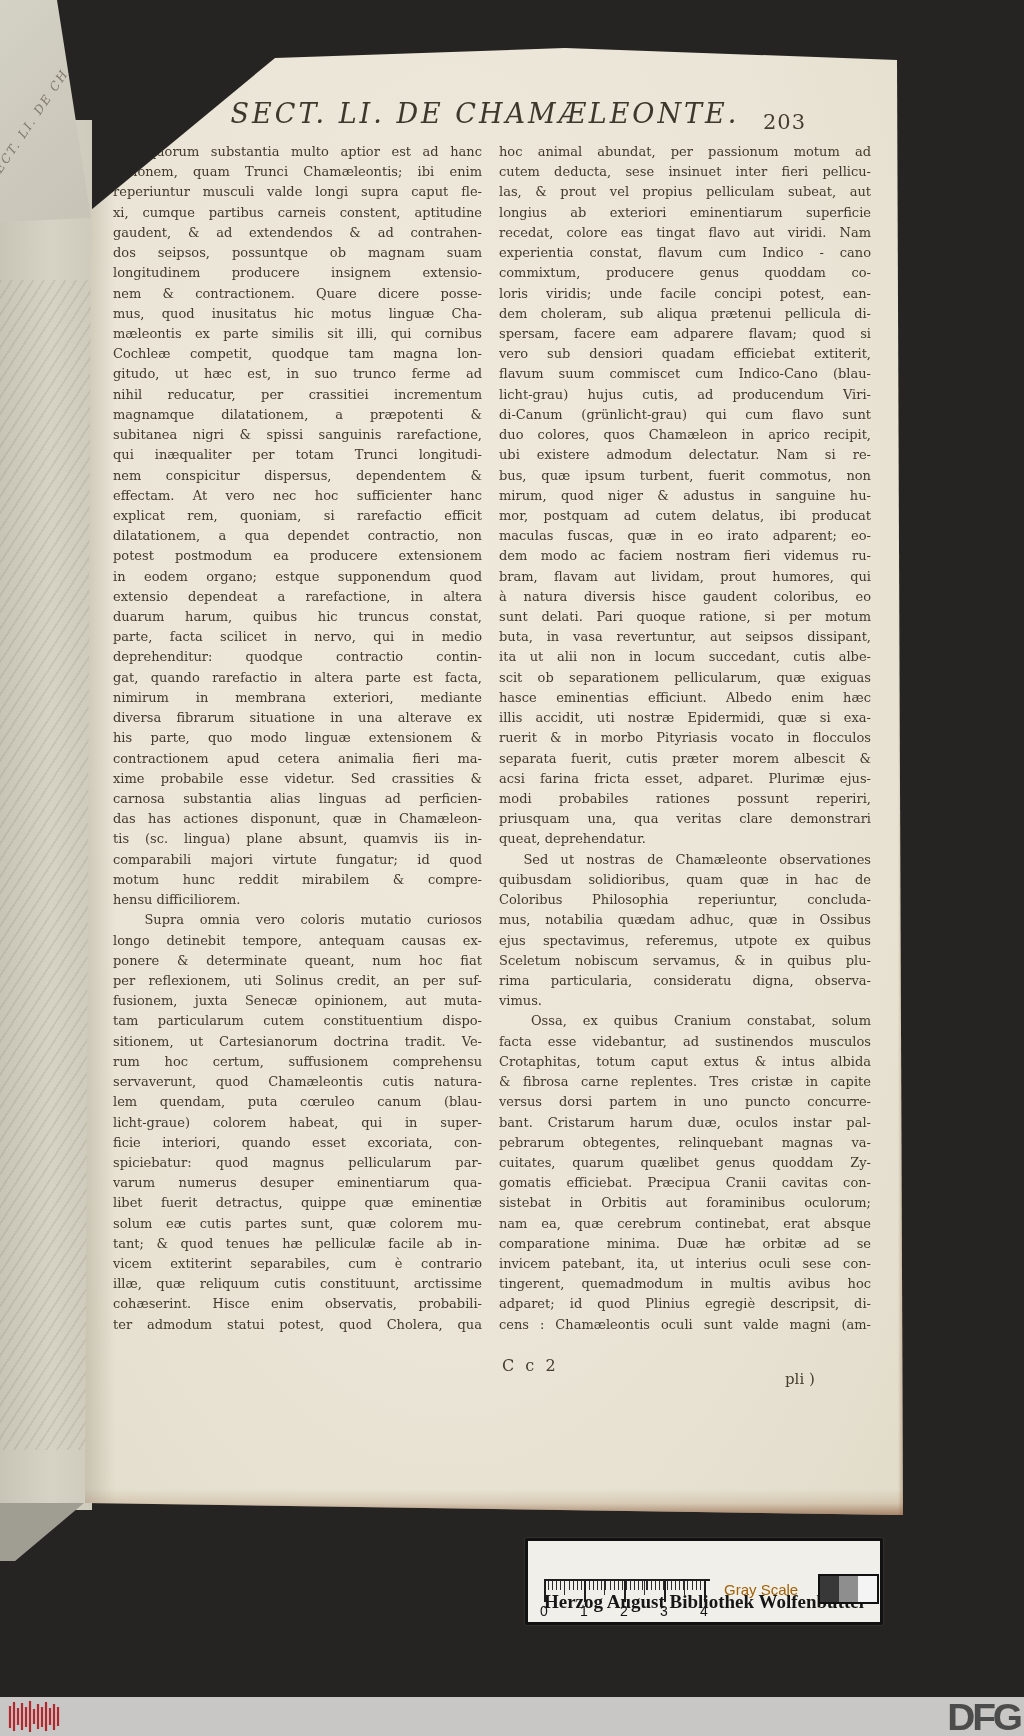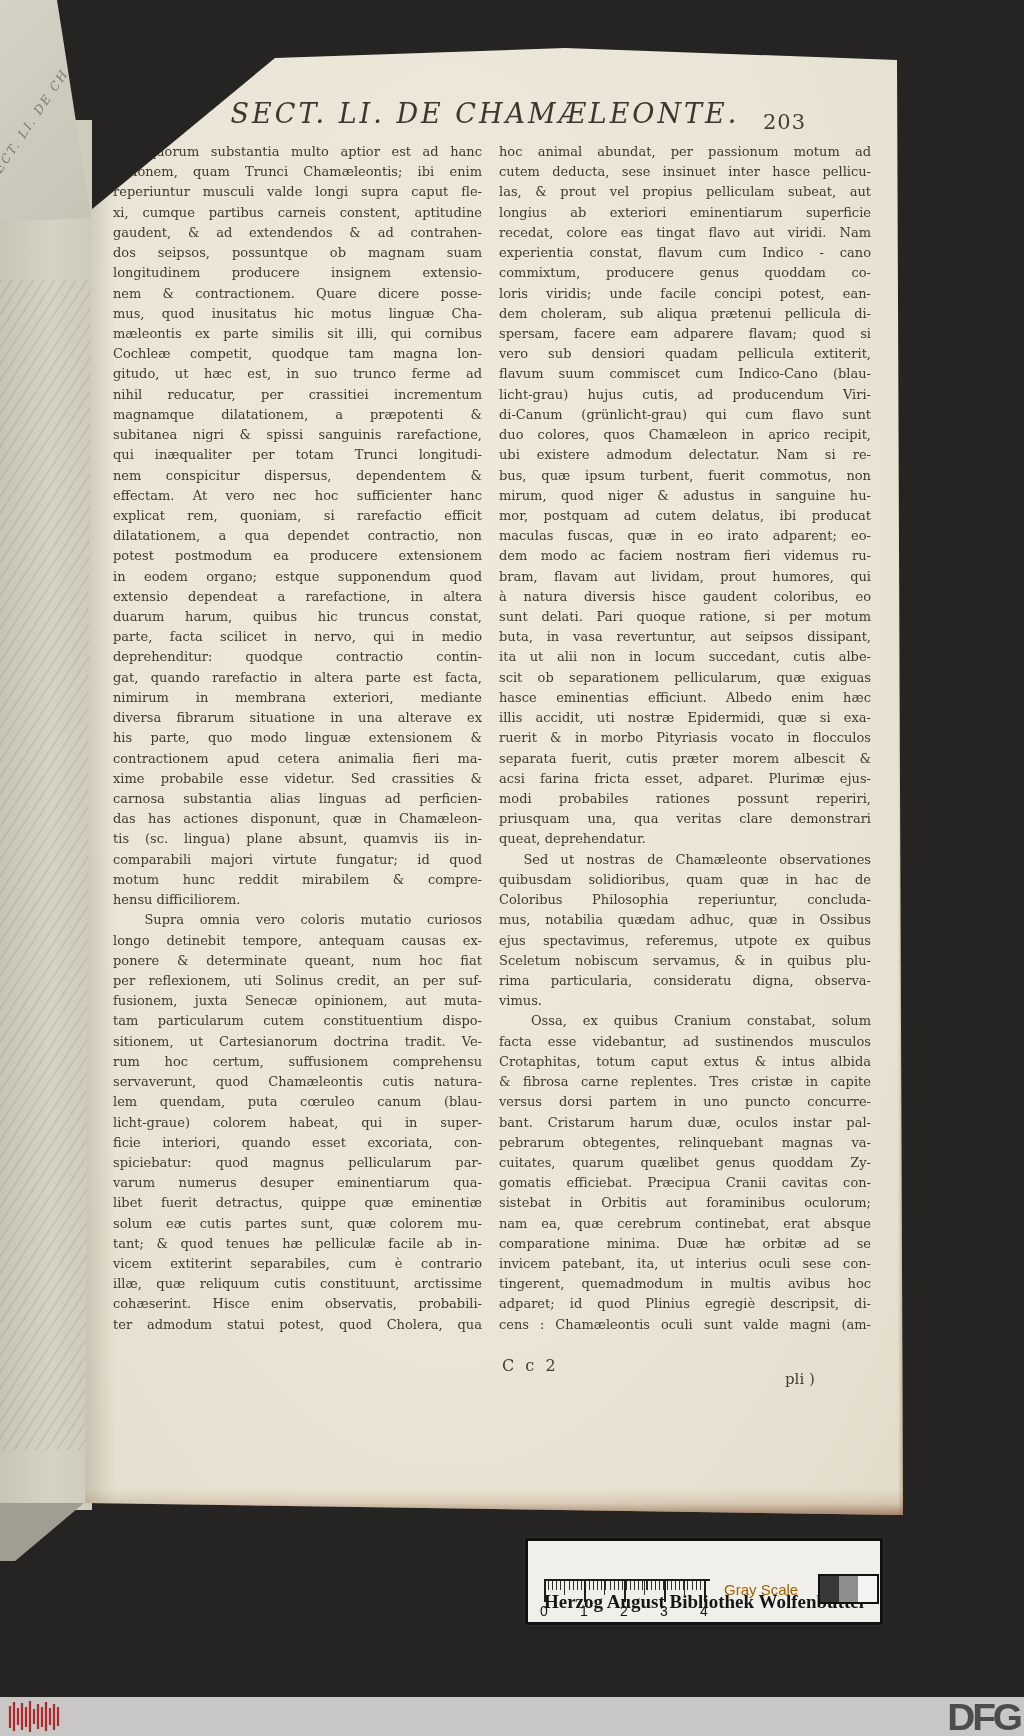--- a/index.html
+++ b/index.html
@@ -144,30 +144,30 @@
       <div class="tl">libet fuerit detractus, quippe quæ eminentiæ</div>
       <div class="tl">solum eæ cutis partes sunt, quæ colorem mu-</div>
       <div class="tl">tant; &amp; quod tenues hæ pelliculæ facile ab in-</div>
       <div class="tl">vicem extiterint separabiles, cum è contrario</div>
       <div class="tl">illæ, quæ reliquum cutis constituunt, arctissime</div>
       <div class="tl">cohæserint.  Hisce enim observatis, probabili-</div>
       <div class="tl">ter admodum statui potest, quod Cholera, qua</div>
     </div>
   <div class="abs col" id="col-right">
       <div class="tl">hoc animal abundat, per passionum motum ad</div>
-      <div class="tl">cutem deducta, sese insinuet inter hasce pellicu-</div>
+      <div class="tl">cutem deducta, sese insinuet inter fieri pellicu-</div>
       <div class="tl">las, &amp; prout vel propius pelliculam subeat, aut</div>
       <div class="tl">longius ab exteriori eminentiarum superficie</div>
       <div class="tl">recedat, colore eas tingat flavo aut viridi.  Nam</div>
       <div class="tl">experientia constat, flavum cum Indico - cano</div>
       <div class="tl">commixtum, producere genus quoddam co-</div>
       <div class="tl">loris viridis;  unde facile concipi potest, ean-</div>
       <div class="tl">dem choleram, sub aliqua prætenui pellicula di-</div>
       <div class="tl">spersam, facere eam adparere flavam;  quod si</div>
-      <div class="tl">vero sub densiori quadam pellicula extiterit,</div>
+      <div class="tl">vero sub densiori quadam efficiebat extiterit,</div>
       <div class="tl">flavum suum commiscet cum Indico-Cano (blau-</div>
       <div class="tl">licht-grau) hujus cutis, ad producendum Viri-</div>
       <div class="tl">di-Canum (grünlicht-grau) qui cum flavo sunt</div>
       <div class="tl">duo colores, quos Chamæleon in aprico recipit,</div>
       <div class="tl">ubi existere admodum delectatur.  Nam si re-</div>
       <div class="tl">bus, quæ ipsum turbent, fuerit commotus, non</div>
       <div class="tl">mirum, quod niger &amp; adustus in sanguine hu-</div>
       <div class="tl">mor, postquam ad cutem delatus, ibi producat</div>
       <div class="tl">maculas fuscas, quæ in eo irato adparent;  eo-</div>
       <div class="tl">dem modo ac faciem nostram fieri videmus ru-</div>

